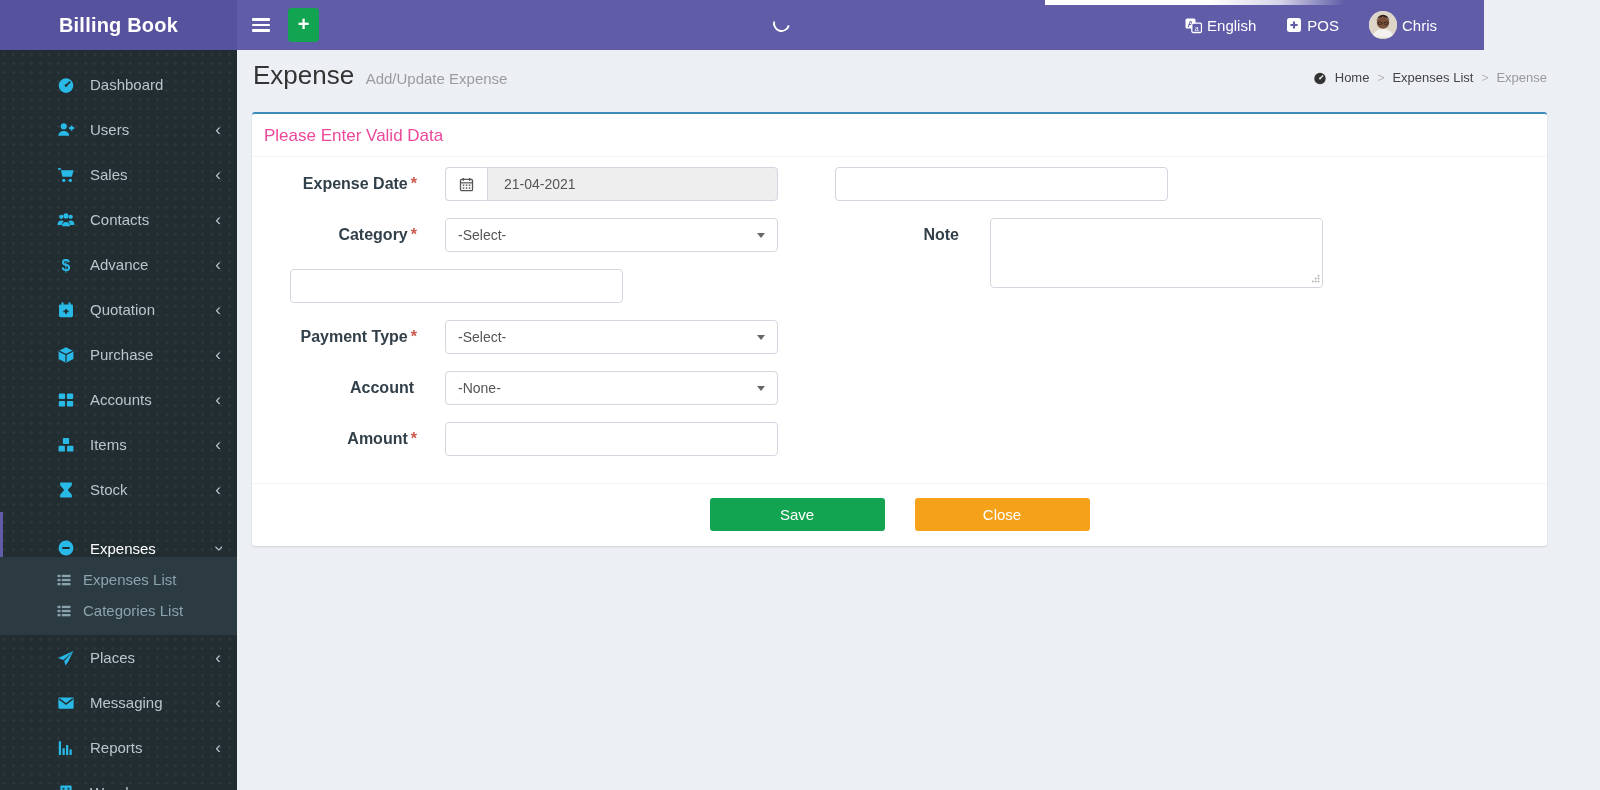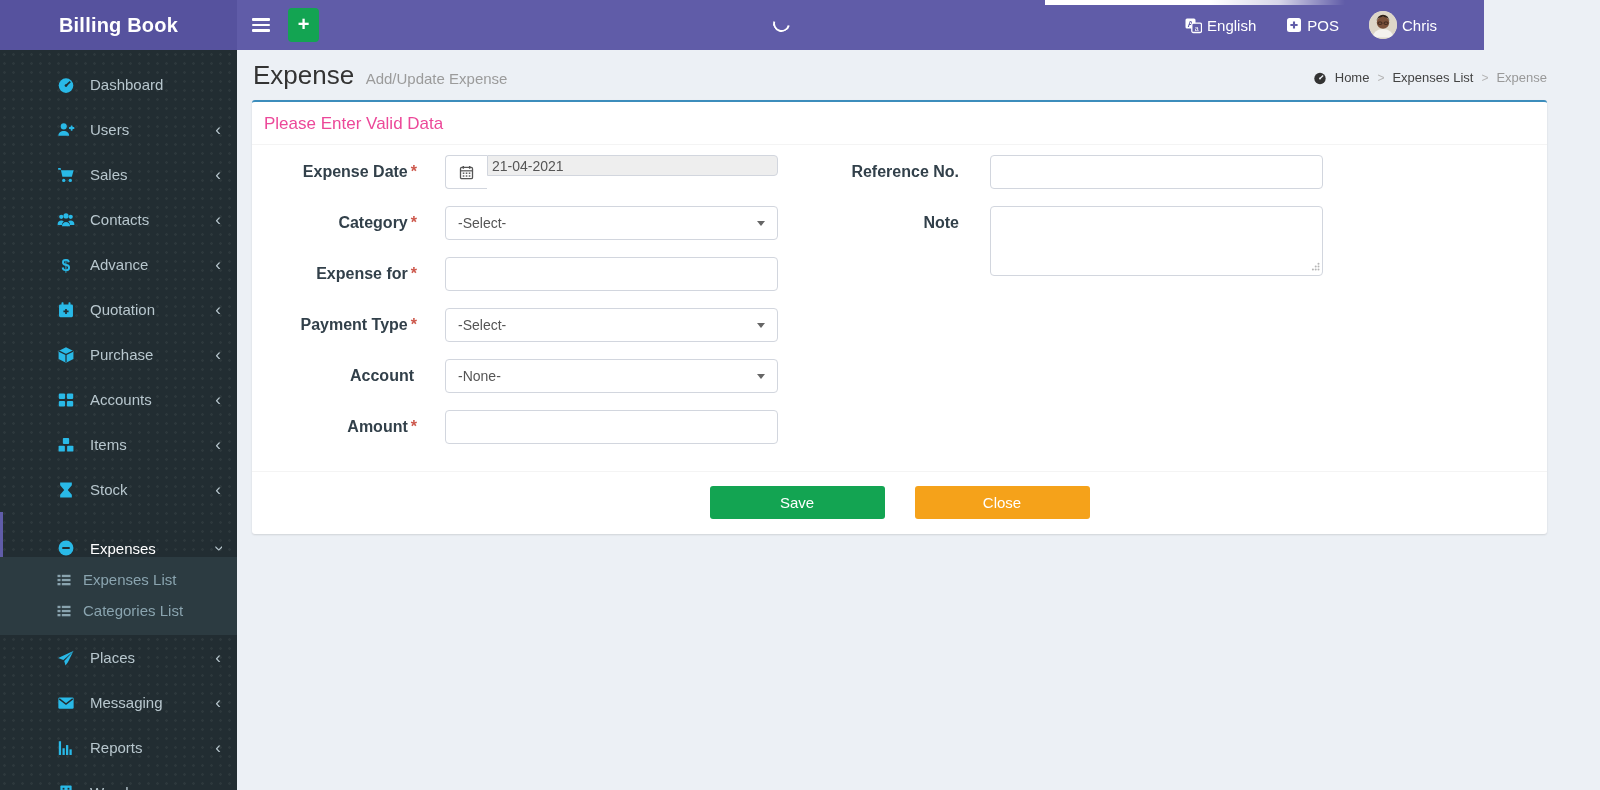--- a/index.html
+++ b/index.html
@@ -55,21 +55,21 @@
   .chev { margin-left:auto; font-size:17px; color:#b8c7ce; line-height:1; display:inline-block; }
   .chev.down { transform:rotate(-90deg); }
   .submenu { background:#2c3b41; padding:7px 0 9px; }
   .sub-item { display:flex; align-items:center; height:31px; color:#8aa4af; font-size:15px; padding-left:56px; cursor:pointer; }
   .sub-icon { width:16px; height:16px; color:#8aa4af; flex:0 0 16px; }
   .sub-icon svg { width:16px; height:16px; display:block; }
   .sub-label { margin-left:11px; }
 
   
   .main { margin-left:237px; padding-top:50px; }
-  .content-header { position:relative; height:50px; padding:10px 53px 0 16px; }
+  .content-header { position:relative; height:62px; padding:10px 53px 0 16px; }
   .page-title { display:inline; font-size:26px; font-weight:500; color:#333; margin:0; }
   .page-subtitle { font-size:15px; color:#9b9b9b; margin-left:7px; }
   .breadcrumb { position:absolute; right:53px; top:20px; display:flex; align-items:center; gap:8px; font-size:13px; color:#444;text-align:center; }
   .bc-item { cursor:pointer; }
   .bc-sep { color:#b5b5b5; font-size:12px; }
   .bc-last { color:#999; cursor:default; }
   .bc-home-icon { display:flex; align-items:center; }
 
   .card {
     margin:0 53px 0 15px; background:#fff; border-top:2px solid #3c8dbc; border-radius:3px;
@@ -98,22 +98,22 @@
   .caret {
     position:absolute; right:13px; top:15px; width:0; height:0;
     border-left:4.5px solid transparent; border-right:4.5px solid transparent; border-top:5.5px solid #666;
   }
   .igroup { display:flex; width:100%; }
   .addon {
     width:42px; height:34px; border:1px solid #d2d6de; border-right:none; border-radius:4px 0 0 4px;
     display:flex; align-items:center; justify-content:center; background:#fff; color:#555; cursor:pointer;
   }
   .date-input {
-    flex:1; height:21px; background:#eee; border:1px solid #d2d6de; border-radius:0 4px 4px 0;
-    padding:6px 4px; font-size:14px; color:#555; font-family:"Liberation Sans", sans-serif;
+    flex:1; height:34px; background:#eee; border:1px solid #d2d6de; border-radius:0 4px 4px 0;
+    padding:6px 16px; font-size:14px; color:#555; font-family:"Liberation Sans", sans-serif;
   }
   .note-ta {
     width:100%; height:70px; border:1px solid #d2d6de; border-radius:4px; resize:none;
     padding:6px 12px; font-size:14px; color:#555; font-family:"Liberation Sans", sans-serif;
   }
   .grip { position:absolute; right:3px; bottom:5px; pointer-events:none; color:#aaa; }
 
   .card-footer { border-top:1px solid #f4f4f4; padding:14px 0 15px; display:flex; justify-content:center; gap:30px; }
   .btn { width:175px; height:33px; border:none; border-radius:3px; color:#fff; font-size:15px; cursor:pointer; }
   .btn-save { background:#13a452; }
@@ -426,21 +426,20 @@
           <div class="frow">
             <label class="flabel"><span>Category</span><em class="req">*</em></label>
             <div class="fctrl">
               <div class="selectbox">
                 <span>-Select-</span>
               </div>
               <span class="caret"></span>
             </div>
           </div>
           <div class="frow">
-            <label class="flabel"><span>Expense for</span><em class="req">*</em></label>
             <div class="fctrl">
               <input class="tinput" value="" style="">
             </div>
           </div>
           <div class="frow">
             <label class="flabel"><span>Payment Type</span><em class="req">*</em></label>
             <div class="fctrl">
               <div class="selectbox">
                 <span>-Select-</span>
               </div>
@@ -459,21 +458,20 @@
           <div class="frow" style="margin-bottom:0;">
             <label class="flabel"><span>Amount</span><em class="req">*</em></label>
             <div class="fctrl">
               <input class="tinput" value="" style="">
             </div>
           </div>
         </div>
 
         <div class="col-right">
           <div class="frow">
-            <label class="flabel"><span>Reference No.</span><em class="req"></em></label>
             <div class="fctrl">
               <input class="tinput" value="" style="">
             </div>
           </div>
           <div class="frow">
             <label class="flabel"><span>Note</span><em class="req"></em></label>
             <div class="fctrl">
               <textarea class="note-ta" style=""></textarea>
               <span class="grip">
                 <svg width="9" height="9" viewBox="0 0 9 9" fill="#b5b5b5">

